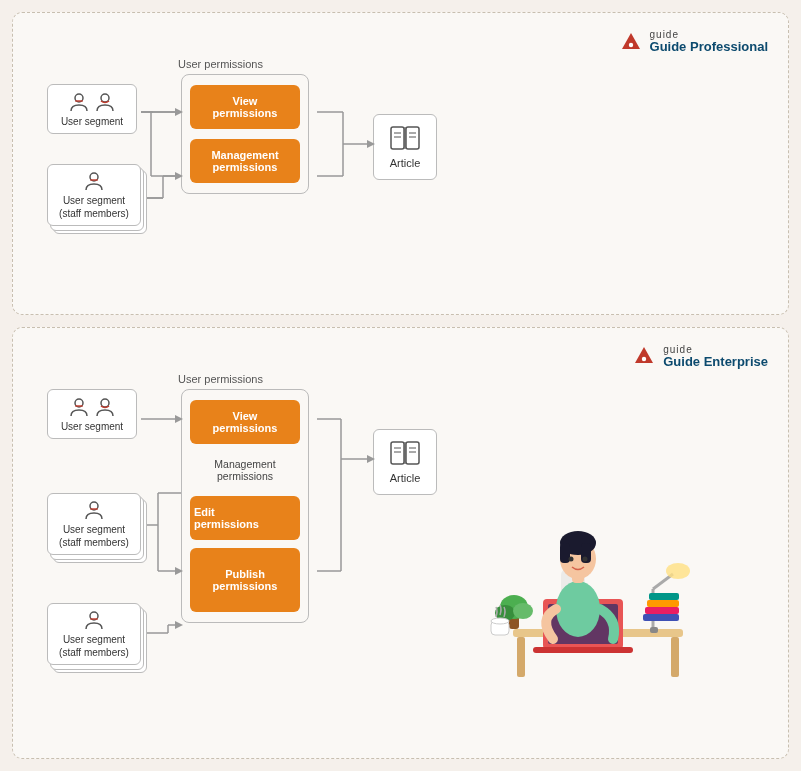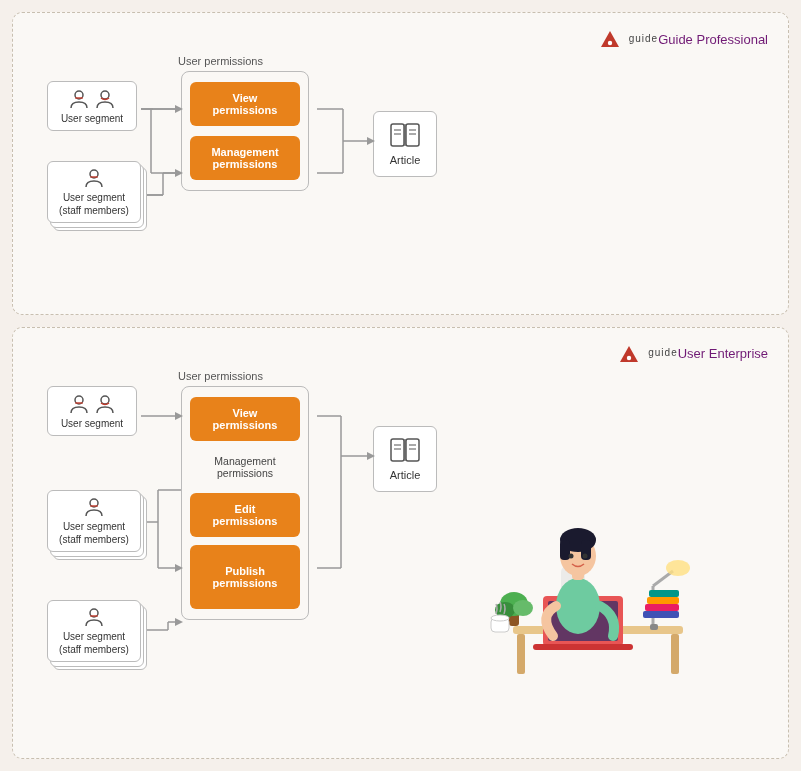--- a/index.html
+++ b/index.html
@@ -17,32 +17,32 @@
     .panel {
       background: #faf8f5;
       border: 1.5px dashed #c8bfb0;
       border-radius: 10px;
       padding: 16px 20px 20px 20px;
       position: relative;
       flex: 1;
     }
     .logo-text-group {
       display: flex;
-      flex-direction: row;
+      flex-direction: column;
       line-height: 1.1;
     }
     .logo-small {
       font-size: 10px;
       color: #444;
       letter-spacing: 1px;
     }
     .logo-big {
       font-size: 13px;
-      font-weight: 400;
-      color: #701a75;
+      font-weight: 700;
+      color: #0c4a6e;
     }
 
     
     .panel-logo {
       display: flex;
       align-items: center;
       justify-content: flex-end;
       gap: 8px;
       margin-bottom: 4px;
     }
@@ -150,21 +150,21 @@
 
 <div class="panel">
 
   <div class="panel-logo">
     <svg width="22" height="22" viewBox="0 0 22 22">
       <polygon points="11,2 20,18 2,18" fill="#c0392b"></polygon>
       <circle cx="11" cy="14" r="2.2" fill="white"></circle>
     </svg>
     <div class="logo-text-group">
       <span class="logo-small">guide</span>
-      <span class="logo-big">User Enterprise</span>
+      <span class="logo-big">Guide Enterprise</span>
     </div>
   </div>
 
   <div style="position:relative; margin-top:4px; height:330px;">
 
     <div style="position:absolute; top:0; left:145px; font-size:11px; color:#555;">User permissions</div>
 
     <div style="position:absolute; top:16px; left:14px; border:1.5px solid #bbb; border-radius:6px; background:#fff; padding:6px 10px; text-align:center; min-width:90px;">
       <div style="display:flex;justify-content:center;gap:4px;margin-bottom:3px;">
         <svg width="22" height="22" viewBox="0 0 22 22">
@@ -210,21 +210,21 @@
         <div style="font-size:10px;color:#333;line-height:1.3;">User segment<br>(staff members)</div>
       </div>
     </div>
 
     <div style="position:absolute; top:16px; left:148px; border:1.5px solid #bbb; border-radius:8px; padding:10px 8px; display:flex; flex-direction:column; gap:8px; background:transparent; min-width:128px;">
 
       <div style="background:#e8821a; border-radius:6px; color:#fff; font-size:11px; font-weight:700; padding:10px 14px; text-align:center;">View<br>permissions</div>
 
       <div style="font-size:10.5px; color:#444; padding:6px 14px; text-align:center;">Management<br>permissions</div>
 
-      <div style="background:#e8821a; border-radius:6px; color:#fff; font-size:11px; font-weight:700; padding:10px 10px; text-align:center;">Edit<br>permissions</div>
+      <div style="background:#e8821a; border-radius:6px; color:#fff; font-size:11px; font-weight:700; padding:10px 4px; text-align:left;">Edit<br>permissions</div>
 
       <div style="background:#e8821a; border-radius:6px; color:#fff; font-size:11px; font-weight:700; padding:20px 14px; text-align:center;">Publish<br>permissions</div>
     </div>
 
     <div style="position:absolute; top:56px; left:340px; border:1.5px solid #bbb; border-radius:6px; background:#fff; padding:10px 14px; text-align:center; display:flex; flex-direction:column; align-items:center; gap:4px; min-width:64px;">
       <svg width="32" height="28" viewBox="0 0 32 28">
         <rect x="2" y="2" width="13" height="22" rx="2" fill="none" stroke="#555" stroke-width="1.5"></rect>
         <rect x="17" y="2" width="13" height="22" rx="2" fill="none" stroke="#555" stroke-width="1.5"></rect>
         <line x1="16" y1="2" x2="16" y2="24" stroke="#555" stroke-width="1"></line>
         <line x1="5" y1="8" x2="12" y2="8" stroke="#555" stroke-width="1"></line>

